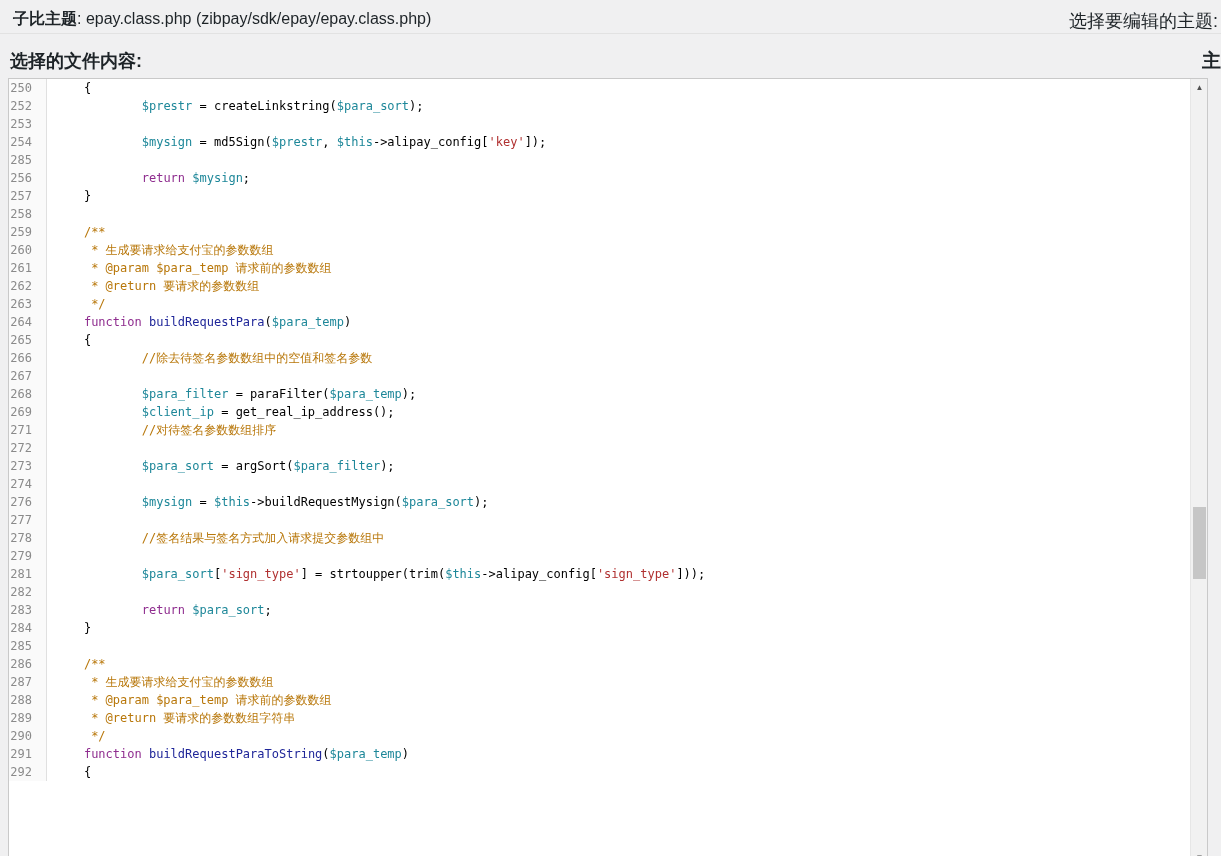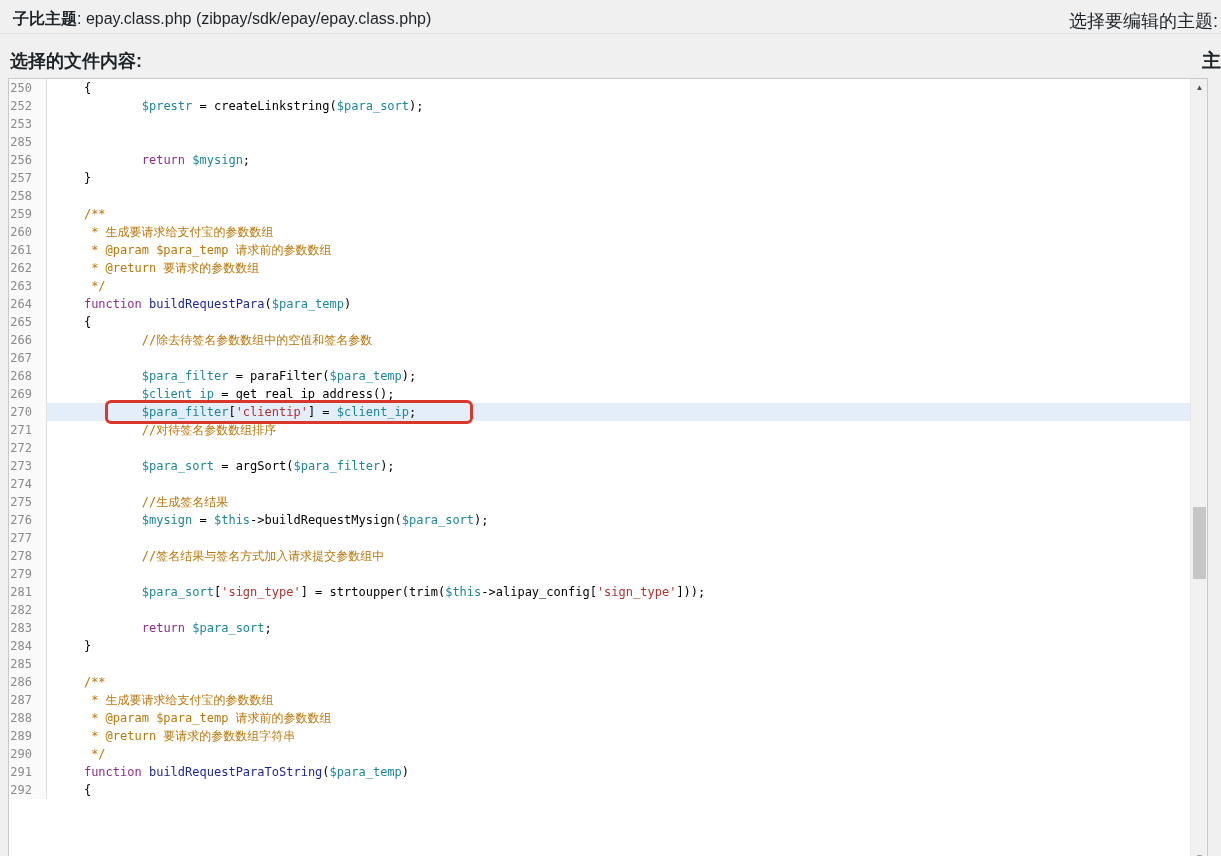--- a/index.html
+++ b/index.html
@@ -84,20 +84,24 @@
       </div>
       <div class="row">
         <span class="ln">252</span>
         <span class="code">            <span class="t-v">$prestr</span><span class="t-p"> = createLinkstring(</span><span class="t-v">$para_sort</span><span class="t-p">);</span></span>
       </div>
       <div class="row">
         <span class="ln">253</span>
         <span class="code"></span>
       </div>
       <div class="row">
+        <span class="ln">254</span>
+        <span class="code">            <span class="t-v">$mysign</span><span class="t-p"> = md5Sign(</span><span class="t-v">$prestr</span><span class="t-p">, </span><span class="t-v">$this</span><span class="t-p">-&gt;alipay_config[</span><span class="t-s">'key'</span><span class="t-p">]);</span></span>
+      </div>
+      <div class="row">
         <span class="ln">285</span>
         <span class="code"></span>
       </div>
       <div class="row">
         <span class="ln">256</span>
         <span class="code">            <span class="t-k">return </span><span class="t-v">$mysign</span><span class="t-p">;</span></span>
       </div>
       <div class="row">
         <span class="ln">257</span>
         <span class="code">    <span class="t-p">}</span></span>
@@ -143,44 +147,35 @@
         <span class="code"></span>
       </div>
       <div class="row">
         <span class="ln">268</span>
         <span class="code">            <span class="t-v">$para_filter</span><span class="t-p"> = paraFilter(</span><span class="t-v">$para_temp</span><span class="t-p">);</span></span>
       </div>
       <div class="row">
         <span class="ln">269</span>
         <span class="code">            <span class="t-v">$client_ip</span><span class="t-p"> = get_real_ip_address();</span></span>
       </div>
-      <div class="row hl">
-        <span class="ln">270</span>
-        <span class="code">            <span class="t-v">$para_filter</span><span class="t-p">[</span><span class="t-s">'clientip'</span><span class="t-p">] = </span><span class="t-v">$client_ip</span><span class="t-p">;</span></span>
-        <span class="redbox"></span>
-      </div>
       <div class="row">
         <span class="ln">271</span>
         <span class="code">            <span class="t-c">//对待签名参数数组排序</span></span>
       </div>
       <div class="row">
         <span class="ln">272</span>
         <span class="code"></span>
       </div>
       <div class="row">
         <span class="ln">273</span>
         <span class="code">            <span class="t-v">$para_sort</span><span class="t-p"> = argSort(</span><span class="t-v">$para_filter</span><span class="t-p">);</span></span>
       </div>
       <div class="row">
         <span class="ln">274</span>
         <span class="code"></span>
-      </div>
-      <div class="row">
-        <span class="ln">275</span>
-        <span class="code">            <span class="t-c">//生成签名结果</span></span>
       </div>
       <div class="row">
         <span class="ln">276</span>
         <span class="code">            <span class="t-v">$mysign</span><span class="t-p"> = </span><span class="t-v">$this</span><span class="t-p">-&gt;buildRequestMysign(</span><span class="t-v">$para_sort</span><span class="t-p">);</span></span>
       </div>
       <div class="row">
         <span class="ln">277</span>
         <span class="code"></span>
       </div>
       <div class="row">

